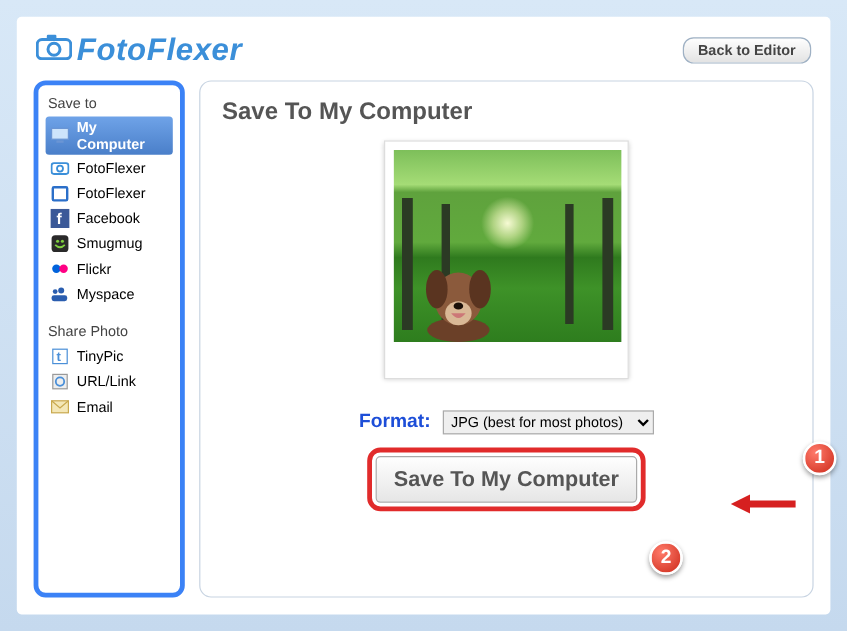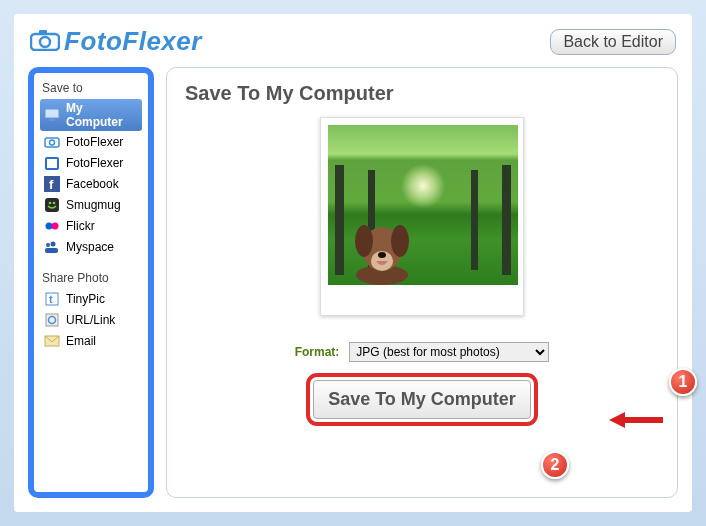--- a/index.html
+++ b/index.html
@@ -36,34 +36,34 @@
       font-weight: bold;
       font-style: italic;
       color: #3b8fd9;
       letter-spacing: 0.5px;
     }
     .back-btn {
       background: linear-gradient(to bottom, #fefefe, #e3e3e3);
       border: 1px solid #9fb1c4;
       border-radius: 9px;
       padding: 3px 12px;
-      font-size: 16px;
-      font-weight: normal;
+      font-size: 12px;
+      font-weight: bold;
       color: #444;
       cursor: pointer;
     }
     .body {
       display: flex;
       gap: 12px;
       flex: 1;
       min-height: 0;
     }
     .sidebar {
       width: 126px;
-      border: 6px solid #3b82f6;
+      border: 4px solid #3b82f6;
       border-radius: 10px;
       padding: 6px;
       font-size: 12px;
     }
     .side-heading {
       font-size: 12px;
       color: #444;
       padding: 2px 2px 4px 2px;
     }
     .side-list { list-style: none; }
@@ -141,26 +141,26 @@
       width: 72px; height: 72px;
     }
     .format-row {
       display: flex;
       align-items: center;
       justify-content: center;
       gap: 10px;
       margin-top: 26px;
     }
     .format-row label {
-      font-size: 12px;
-      font-weight: bold;
-      color: #4d7c0f;
+      font-size: 16px;
+      font-weight: bold;
+      color: #1d4ed8;
     }
     .format-select {
-      width: 200px;
+      width: 176px;
       font-size: 12px;
       padding: 1px 2px;
       border: 1px solid #aaa;
     }
     .save-btn {
       display: block;
       margin: 18px auto 0 auto;
       padding: 8px 14px;
       font-size: 18px;
       font-weight: bold;

